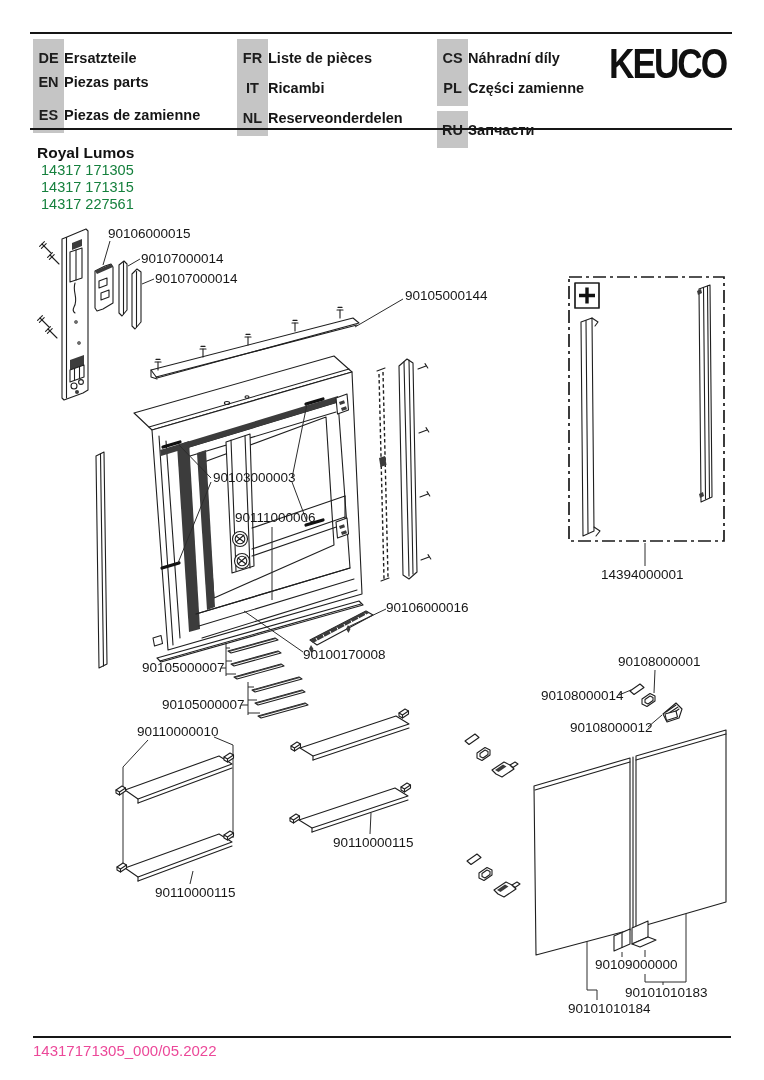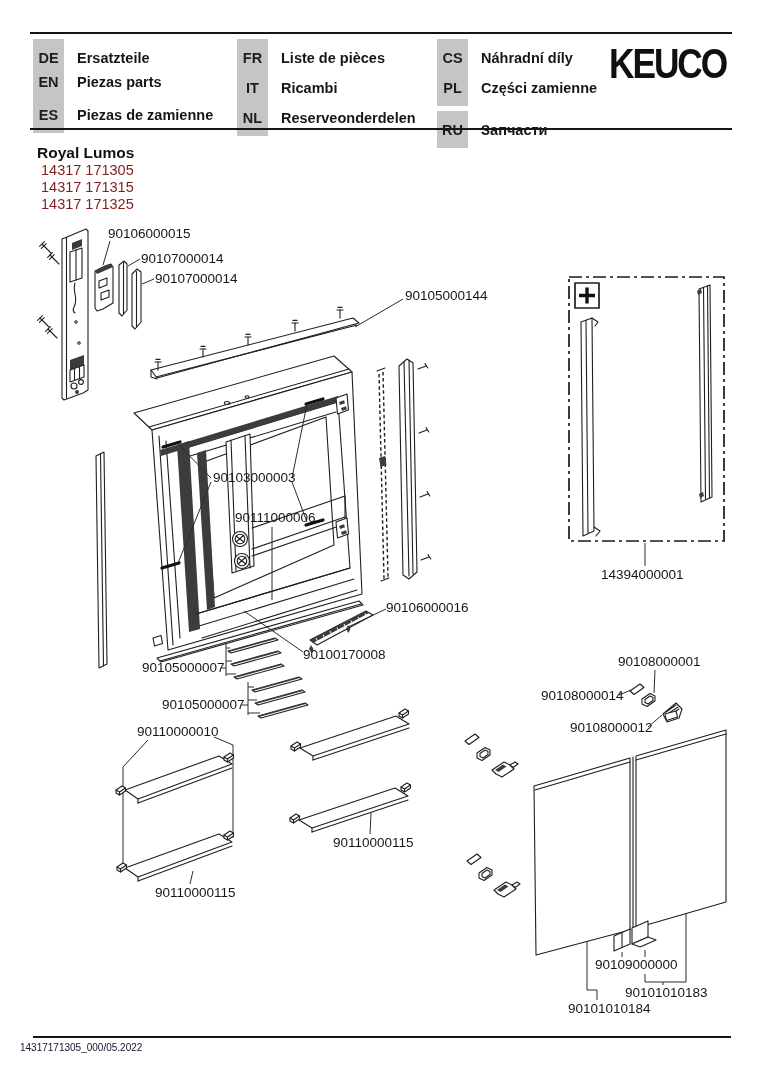--- a/index.html
+++ b/index.html
@@ -5,27 +5,27 @@
   html,body{margin:0;padding:0}
   body{width:764px;height:1080px;position:relative;background:#fff;
        font-family:"Liberation Sans",sans-serif;color:#121212;overflow:hidden}
   .rule{position:absolute;background:#161616;height:2px}
   #rule-top{left:30px;top:32px;width:702px}
   #rule-mid{left:30px;top:128px;width:702px}
   #rule-bottom{left:33px;top:1036px;width:698px}
   .lang-item{position:absolute;display:flex;align-items:center;height:21px;white-space:nowrap}
   .lang-code{display:inline-flex;align-items:center;justify-content:center;
              width:31px;height:37px;background:#c5c5c5;font-weight:bold;font-size:14.5px;color:#1d1d1d}
-  .lang-label{margin-left:13px;font-weight:bold;font-size:14.5px;color:#161616}
+  .lang-label{font-weight:bold;font-size:14.5px;color:#161616}
   .brand{position:absolute;left:609px;top:42px;font-size:43px;font-weight:bold;
          letter-spacing:-2.5px;line-height:1;transform:scaleX(.82);transform-origin:left top;color:#101010}
   .title{position:absolute;left:37px;top:144px;font-size:15.5px;font-weight:bold}
-  .variant{position:absolute;left:41px;font-size:14.5px;color:#7f1d1d}
+  .variant{position:absolute;left:41px;font-size:14.5px;color:#15803d}
   #v0{top:162px}#v1{top:179px}#v2{top:196px}
-  .footer-text{position:absolute;left:20px;top:1042px;font-size:10px;color:#0f172a}
+  .footer-text{position:absolute;left:33px;top:1042px;font-size:15px;color:#ec4899}
   svg#diagram{position:absolute;left:0;top:0}
   .ln{fill:none;stroke:#1f1f1f;stroke-width:1.1;stroke-linejoin:round;stroke-linecap:round}
   .fw{fill:#ffffff;stroke:#1f1f1f;stroke-width:1.1;stroke-linejoin:round}
   .fd{fill:#3c3c3c;stroke:none}
   .thk{fill:none;stroke:#111;stroke-width:3.2;stroke-linecap:round}
   .ld{fill:none;stroke:#2c2c2c;stroke-width:1}
   .dsh{fill:none;stroke:#1a1a1a;stroke-width:1.7;stroke-dasharray:13 4 3 4}
   .dot{fill:none;stroke:#1f1f1f;stroke-width:1.4;stroke-dasharray:3.5 2.6}
   .wt{stroke:#fff;stroke-width:1}
   text.lbl{font-family:"Liberation Sans",sans-serif;font-size:13.5px;fill:#161616}
@@ -71,21 +71,21 @@
   <span class="lang-code">RU</span>
   <span class="lang-label">Запчасти</span>
 </div>
 
 <div class="brand">KEUCO</div>
 <div class="rule" id="rule-mid"></div>
 
 <div class="title">Royal Lumos</div>
 <div class="variant" id="v0">14317 171305</div>
 <div class="variant" id="v1">14317 171315</div>
-<div class="variant" id="v2">14317 171325</div>
+<div class="variant" id="v2">14317 227561</div>
 
 <svg id="diagram" width="764" height="1080" viewBox="0 0 764 1080">
   <defs>
     <g id="screwD">
       <line x1="0" y1="0" x2="9" y2="9" class="ln"></line>
       <line x1="-2.4" y1="2.4" x2="2.4" y2="-2.4" class="ln"></line>
       <line x1="-0.6" y1="4.4" x2="4.2" y2="-0.4" class="ln"></line>
     </g>
     <g id="screwV">
       <line x1="0" y1="0" x2="0" y2="8" class="ln"></line>

